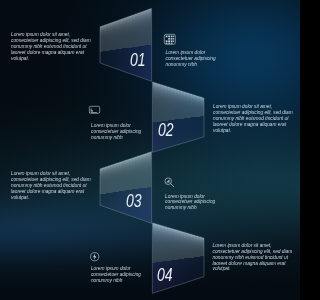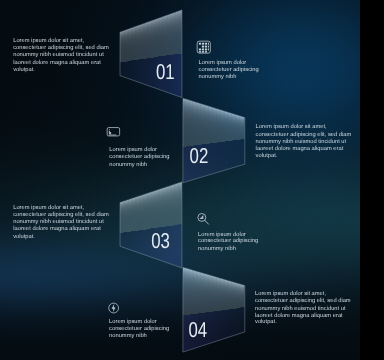--- a/index.html
+++ b/index.html
@@ -1,19 +1,19 @@
 <!DOCTYPE html>
 <html><head>
 <meta charset="utf-8">
 <style>
   html,body{margin:0;padding:0;background:#000;}
   body{width:300px;height:300px;overflow:hidden;
        font-family:"Liberation Sans",sans-serif;
        -webkit-font-smoothing:antialiased;}
-  #stage{position:relative;width:300px;height:300px;overflow:hidden;background:#040b11;}
+  #stage{position:relative;width:300px;height:300px;overflow:hidden;background:#040b11;font-style:italic;}
   .lyr{position:absolute;left:0;top:0;width:300px;height:300px;}
   svg{display:block;overflow:visible;}
   .glow{position:absolute;left:0;top:0;width:300px;height:300px;mix-blend-mode:plus-lighter;}
   .gA{background-image:radial-gradient(ellipse 296.5px 221.9px at 251.4px 57.4px, rgba(4,42,70,1) 0%, rgba(4,42,70,.961) 7.1%, rgba(4,42,70,.852) 14.3%, rgba(4,42,70,.698) 21.4%, rgba(4,42,70,.527) 28.6%, rgba(4,42,70,.368) 35.7%, rgba(4,42,70,.236) 42.9%, rgba(4,42,70,.141) 50%, rgba(4,42,70,.078) 57.1%, rgba(4,42,70,.039) 64.3%, rgba(4,42,70,.018) 71.4%, rgba(4,42,70,.008) 78.6%, rgba(4,42,70,.002) 89.3%, rgba(4,42,70,0) 100%);}
   .gB{background-image:radial-gradient(ellipse 532.9px 90.6px at 7.1px 231px, rgba(11,29,48,1) 0%, rgba(11,29,48,.961) 7.1%, rgba(11,29,48,.852) 14.3%, rgba(11,29,48,.698) 21.4%, rgba(11,29,48,.527) 28.6%, rgba(11,29,48,.368) 35.7%, rgba(11,29,48,.236) 42.9%, rgba(11,29,48,.141) 50%, rgba(11,29,48,.078) 57.1%, rgba(11,29,48,.039) 64.3%, rgba(11,29,48,.018) 71.4%, rgba(11,29,48,.008) 78.6%, rgba(11,29,48,.002) 89.3%, rgba(11,29,48,0) 100%);}
   .gC{background-image:radial-gradient(ellipse 835.2px 145.6px at 305.9px 184.9px, rgba(13,40,45,1) 0%, rgba(13,40,45,.961) 7.1%, rgba(13,40,45,.852) 14.3%, rgba(13,40,45,.698) 21.4%, rgba(13,40,45,.527) 28.6%, rgba(13,40,45,.368) 35.7%, rgba(13,40,45,.236) 42.9%, rgba(13,40,45,.141) 50%, rgba(13,40,45,.078) 57.1%, rgba(13,40,45,.039) 64.3%, rgba(13,40,45,.018) 71.4%, rgba(13,40,45,.008) 78.6%, rgba(13,40,45,.002) 89.3%, rgba(13,40,45,0) 100%);}
   .txt{position:absolute;color:#cdd9e1;font-size:4.8px;line-height:5.88px;}
   .long{width:81px;}
   .short{width:56px;}
   .num{position:absolute;color:#e4edf2;font-size:18px;line-height:18px;

